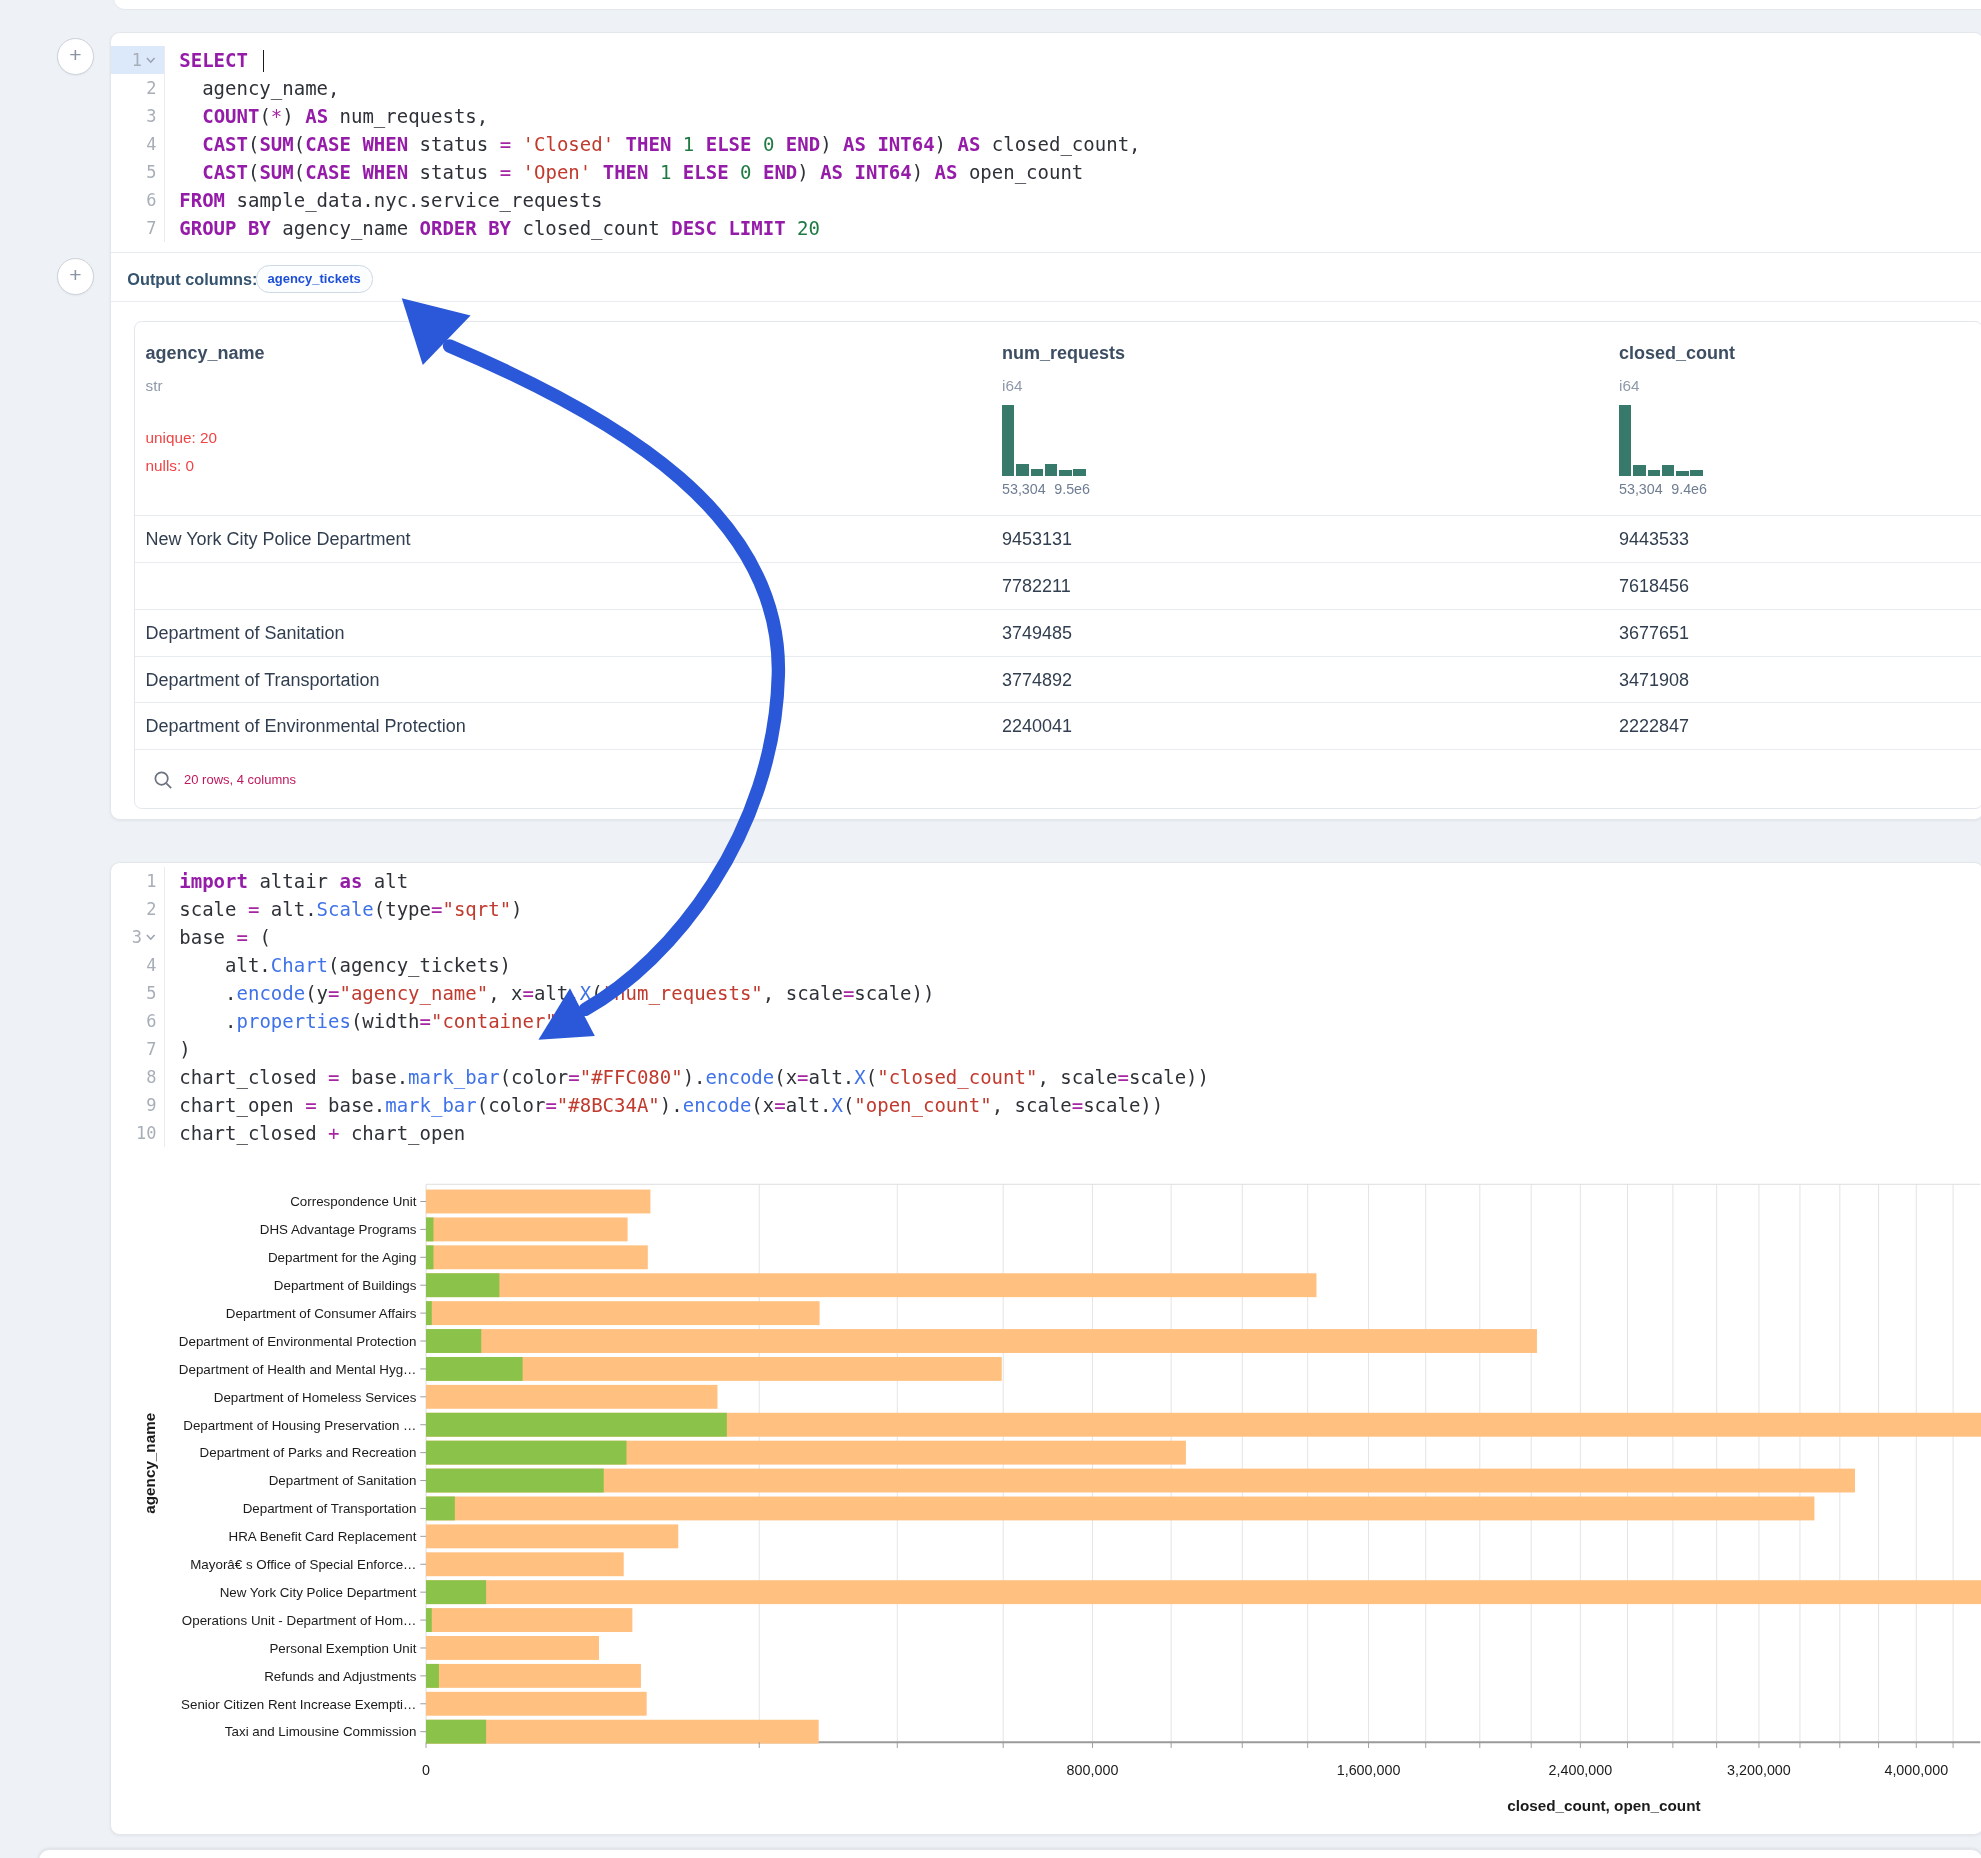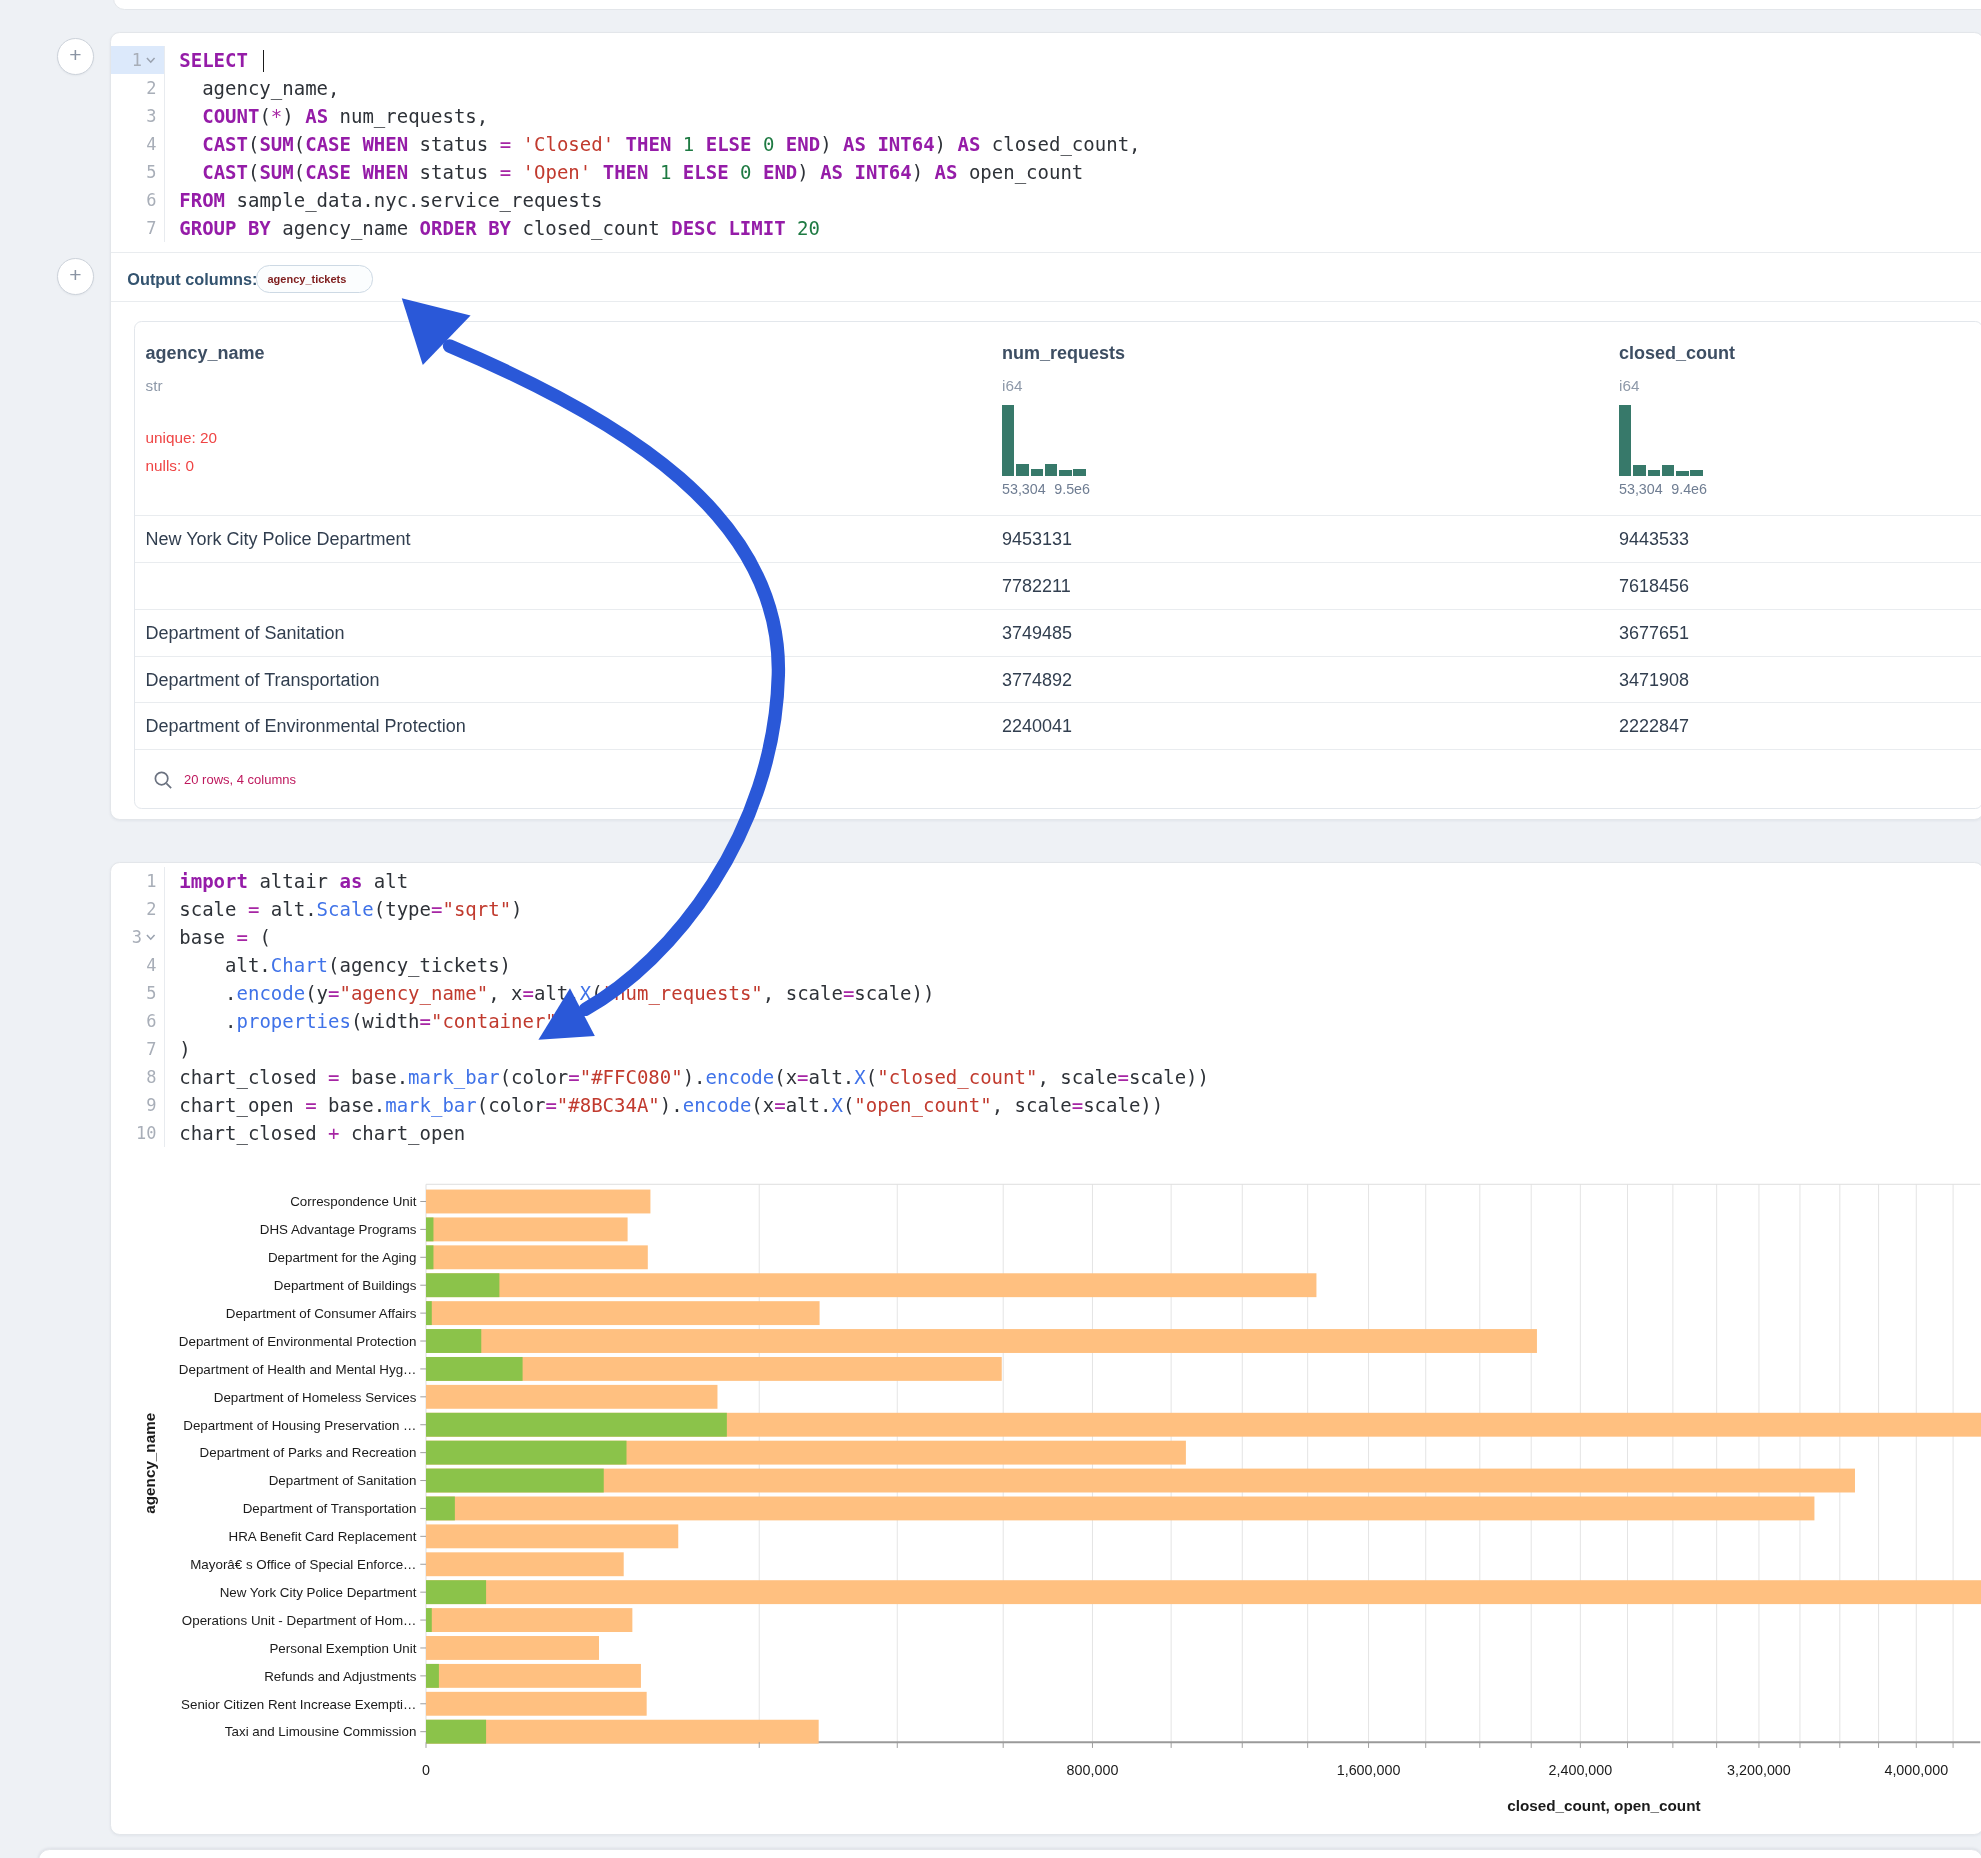--- a/index.html
+++ b/index.html
@@ -24,21 +24,21 @@
   .tk-str{color:#c13a2e;}
   .tk-num{color:#1e7a42;}
   .tk-op{color:#a625a4;}
   .cur{display:inline-block;width:0;border-left:1.9px solid #1b1b1b;height:22px;margin-left:3.8px;
        vertical-align:middle;}
   
   .out-label{position:absolute;left:16.3px;top:225px;height:43px;line-height:43px;
        font-size:16.3px;font-weight:bold;color:#33536f;}
   .pill{position:absolute;left:145px;top:232px;width:117px;height:28px;border:1px solid #cdd9e4;
        border-radius:13.4px;background:#fbfdfe;overflow:hidden;box-sizing:border-box;
-       font-size:11px;font-weight:bold;color:#7f1d1d;line-height:26px;padding-left:10.5px;
+       font-size:13px;font-weight:bold;color:#1d4ed8;line-height:26px;padding-left:10.5px;
        white-space:nowrap;}
   .divider{position:absolute;left:0;right:0;height:1px;background:#e9ecef;}
   
   .tbl{position:absolute;left:23px;top:288px;width:1849px;height:488px;background:#fff;
        border:1px solid #e3e7ec;border-radius:7.6px;box-sizing:border-box;overflow:hidden;}
   .th-name{position:absolute;top:21px;font-size:18px;font-weight:bold;color:#3d4e63;}
   .th-type{position:absolute;top:55px;font-size:15.3px;color:#8e99a9;}
   .th-stat{position:absolute;font-size:15.3px;color:#ef4444;}
   .hist{position:absolute;width:88px;height:71px;display:flex;align-items:flex-end;gap:1.9px;}
   .hist div{width:12.4px;background:#37796a;}

